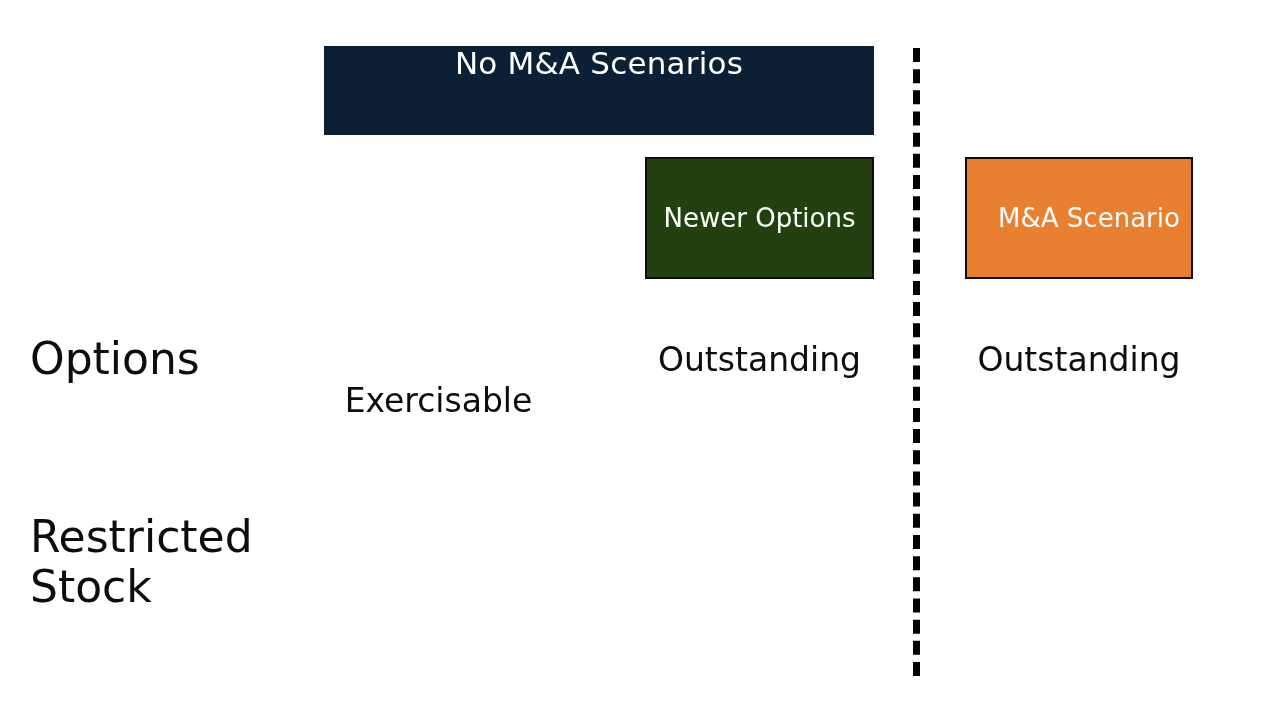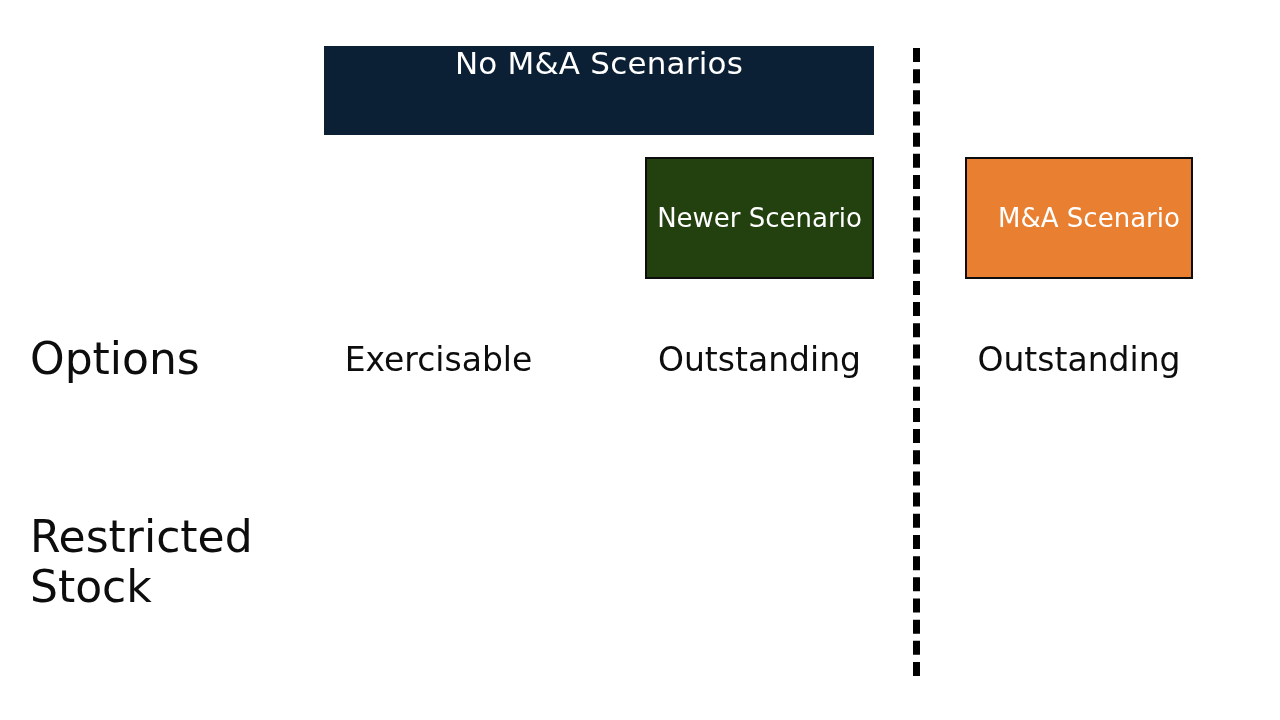--- a/index.html
+++ b/index.html
@@ -116,20 +116,21 @@
     color: #0d0d0d;
     font-size: 33px;
     font-weight: 400;
     line-height: 1.2;
     text-align: center;
     white-space: nowrap;
   }
   .cell-value.c1 {
     left: 324px;
     width: 229px;
+    margin-top: 41px;
   }
   .cell-value.c2 {
     left: 645px;
     width: 229px;
   }
   .cell-value.c3 {
     left: 965px;
     width: 228px;
   }
 
@@ -148,21 +149,21 @@
 
 <div id="slide">
 
   <div class="header-band">
     <span class="header-band-label">No M&amp;A Scenarios</span>
   </div>
 
 
   <div class="col-box newer">
     <span class="col-box-label">Newer
-Scenario</span>
+Options</span>
   </div>
 
   <div class="col-box mna">
     <span class="col-box-label">M&amp;A
 Scenario</span>
   </div>
 
   <div class="divider"></div>
 
   <div class="row-label options">Options</div>

